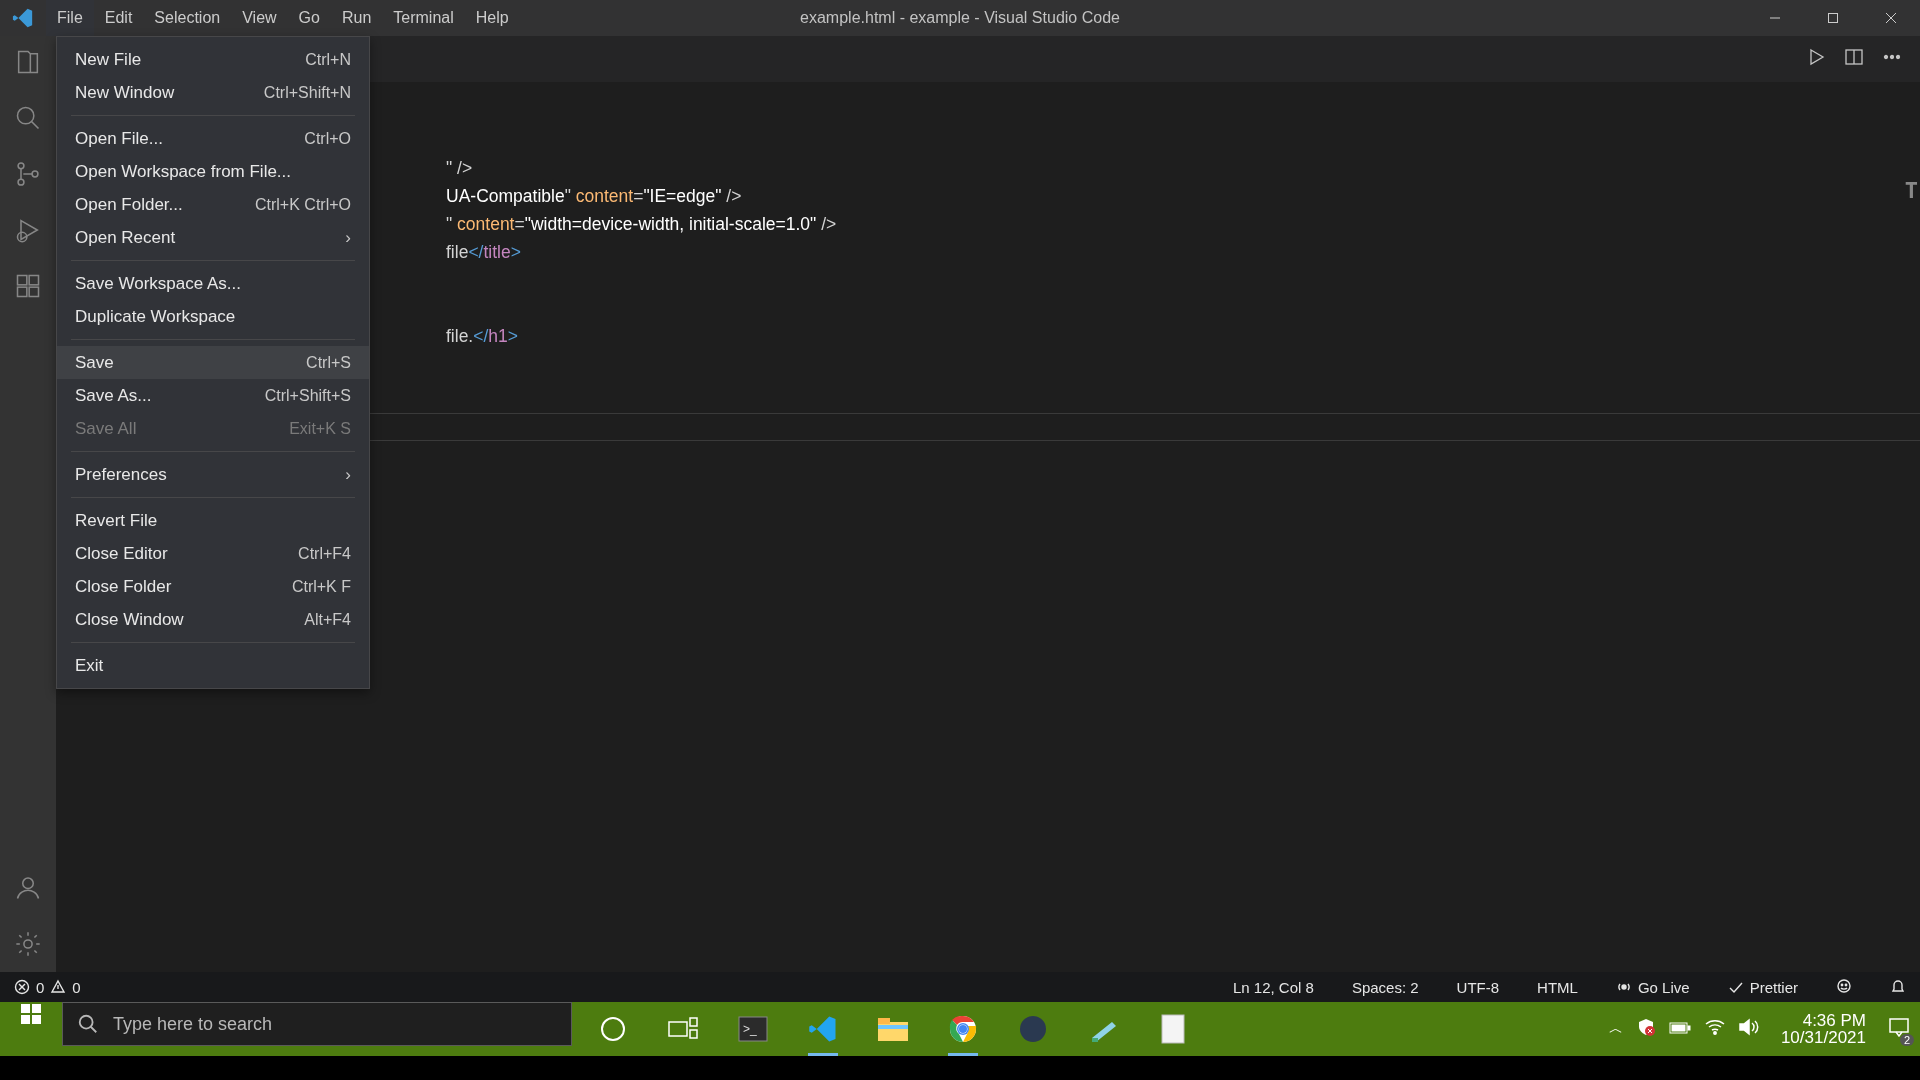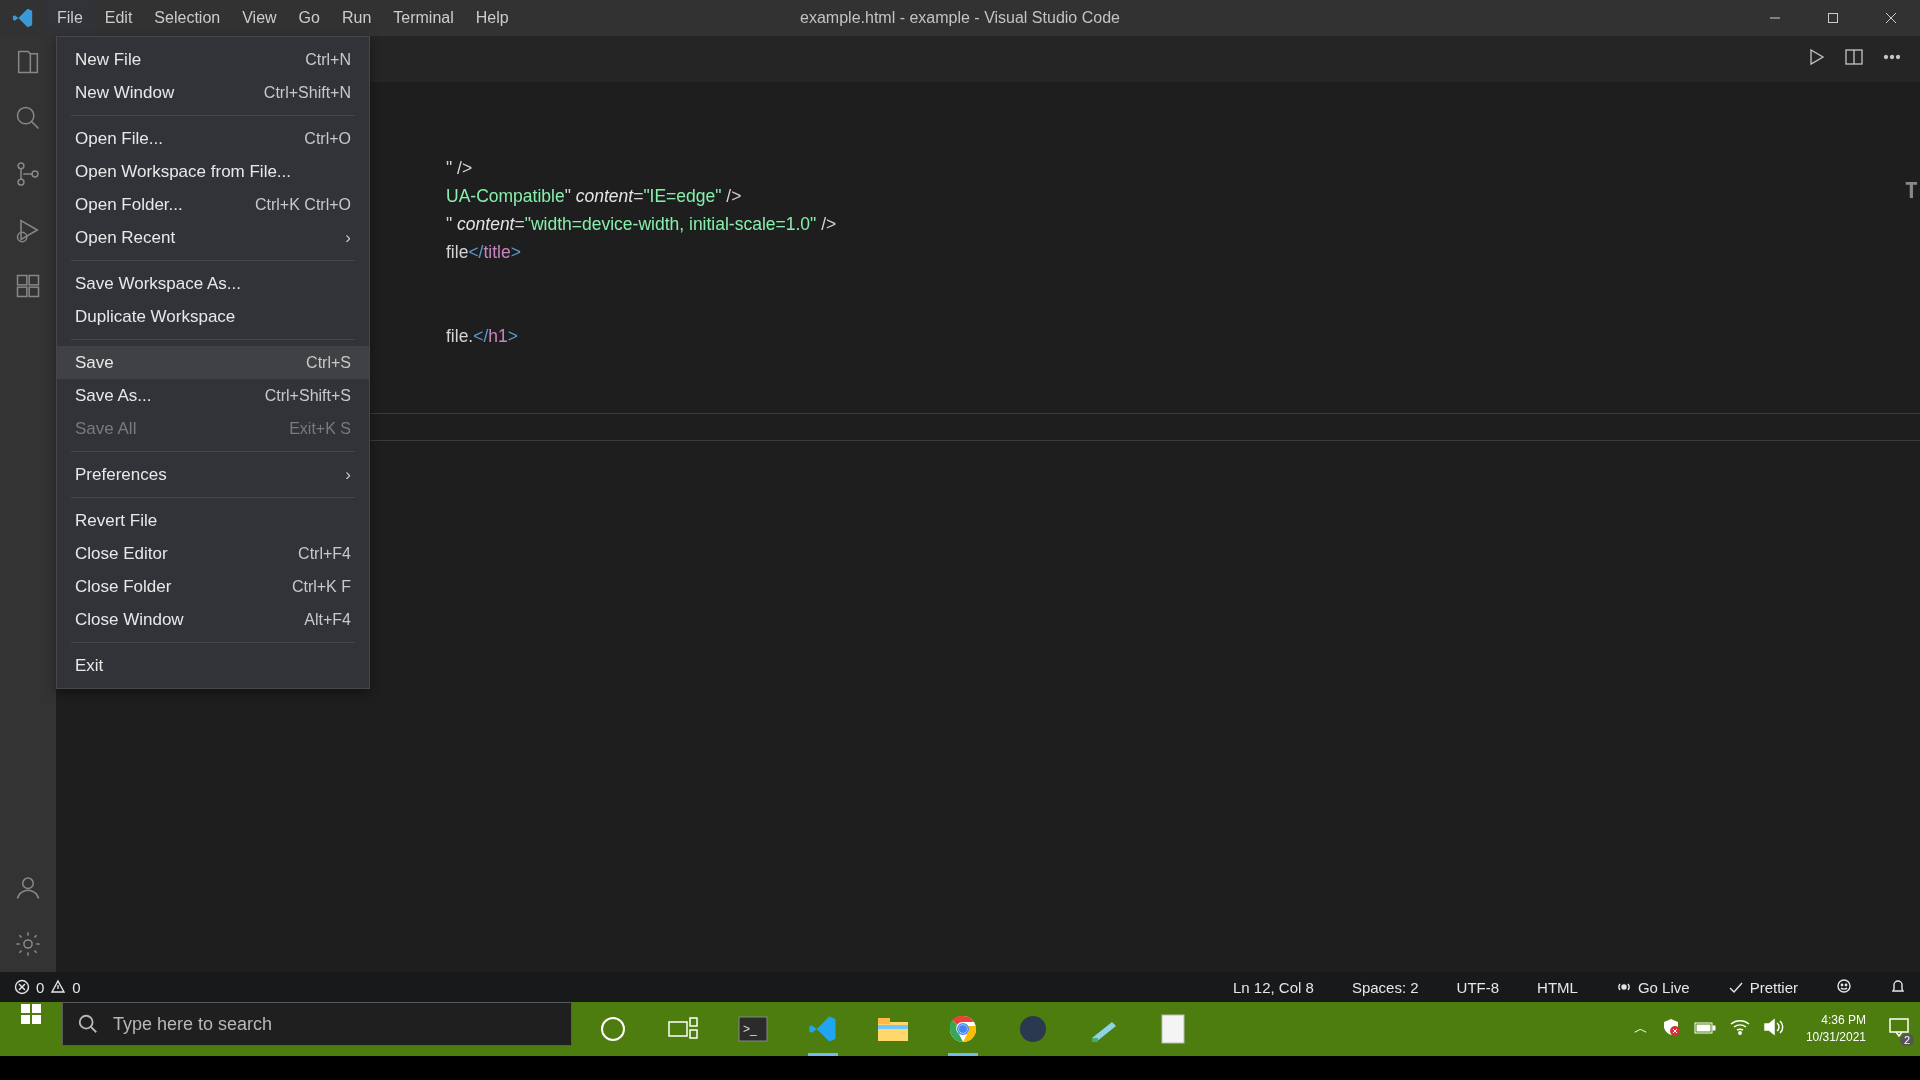--- a/index.html
+++ b/index.html
@@ -58,41 +58,41 @@
   .dropdown .row.disabled{color:#7a7a7a;}
   .dropdown .row.hover{background:#3f4145;}
   .dropdown .row .lbl{flex:1;}
   .dropdown .row .kb{color:#c8c8c8;font-size:16px;}
   .dropdown .row.disabled .kb{color:#7a7a7a;}
   .dropdown .row .sub{width:12px;text-align:right;color:#c8c8c8;}
 
   
   .editor{position:absolute;left:56px;right:0;top:82px;bottom:30px;background:var(--editor);font-family:Consolas,monospace;font-size:17.5px;line-height:28px;white-space:pre;color:#d4d4d4;}
   .editor .content{position:absolute;left:390px;top:72px;}
-  .hl-attr{color:#e5e5e5;font-style:italic;}
-  .hl-str{color:#86efac;}
+  .hl-attr{color:#fdba74;}
+  .hl-str{color:#ffffff;}
   .hl-tag{color:#569cd6;}
   .hl-pink{color:#c586c0;}
   .cursor-line{position:absolute;left:0;right:0;top:331px;height:28px;border-top:1px solid #3a3a3a;border-bottom:1px solid #3a3a3a;}
 
   
   .minimap-t{position:absolute;right:2px;top:96px;font:bold 22px Consolas,monospace;color:#888;}
 
   
   .status{position:absolute;left:0;right:0;bottom:0;height:30px;background:#18191b;color:#e6e6e6;display:flex;align-items:center;font-size:15px;padding:0 14px;gap:22px;}
   .status .seg{display:flex;align-items:center;gap:6px;}
   .status .right{margin-left:auto;display:flex;align-items:center;gap:38px;}
   .status svg{width:16px;height:16px;stroke:#e6e6e6;fill:none;stroke-width:1.4;}
 
   
   .taskbar{height:54px;width:1920px;background:#4d7c0f;display:flex;align-items:flex-start;color:#fff;font-size:18px;position:relative;}
   .taskbar .start{width:62px;display:flex;align-items:center;justify-content:center;}
   .taskbar .search{width:510px;height:44px;border:1px solid #5a5a5a;background:#1f1f1f;display:flex;align-items:center;gap:14px;padding:0 14px;color:#b8b8b8;}
   .taskbar .tray{position:absolute;right:0;top:0;bottom:0;display:flex;align-items:center;gap:14px;padding-right:10px;}
-  .taskbar .clock{text-align:right;font-size:12px;line-height:17px;padding:0 8px;}
+  .taskbar .clock{text-align:right;font-size:17px;line-height:17px;padding:0 8px;}
   .taskbar .apps{position:absolute;left:596px;top:0;bottom:0;display:flex;align-items:center;gap:36px;}
   .taskbar .apps .app{width:34px;height:34px;display:flex;align-items:center;justify-content:center;position:relative;}
   .taskbar .apps .app.active::after{content:"";position:absolute;bottom:-10px;left:2px;right:2px;height:3px;background:#76b9ed;}
 </style>
 </head>
 <body>
 
 <div id="app">
 
   <div class="titlebar">

